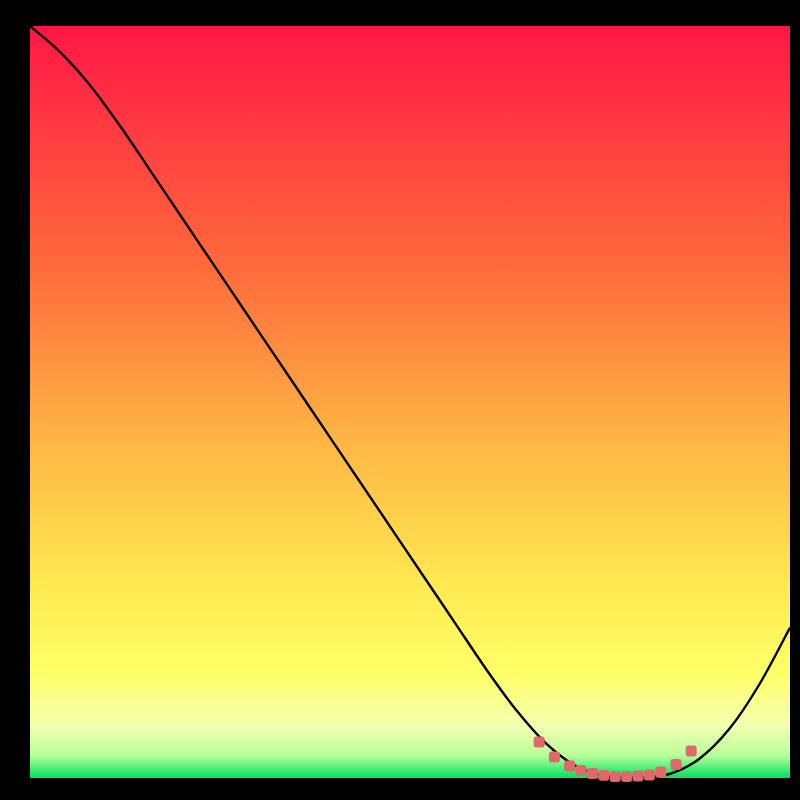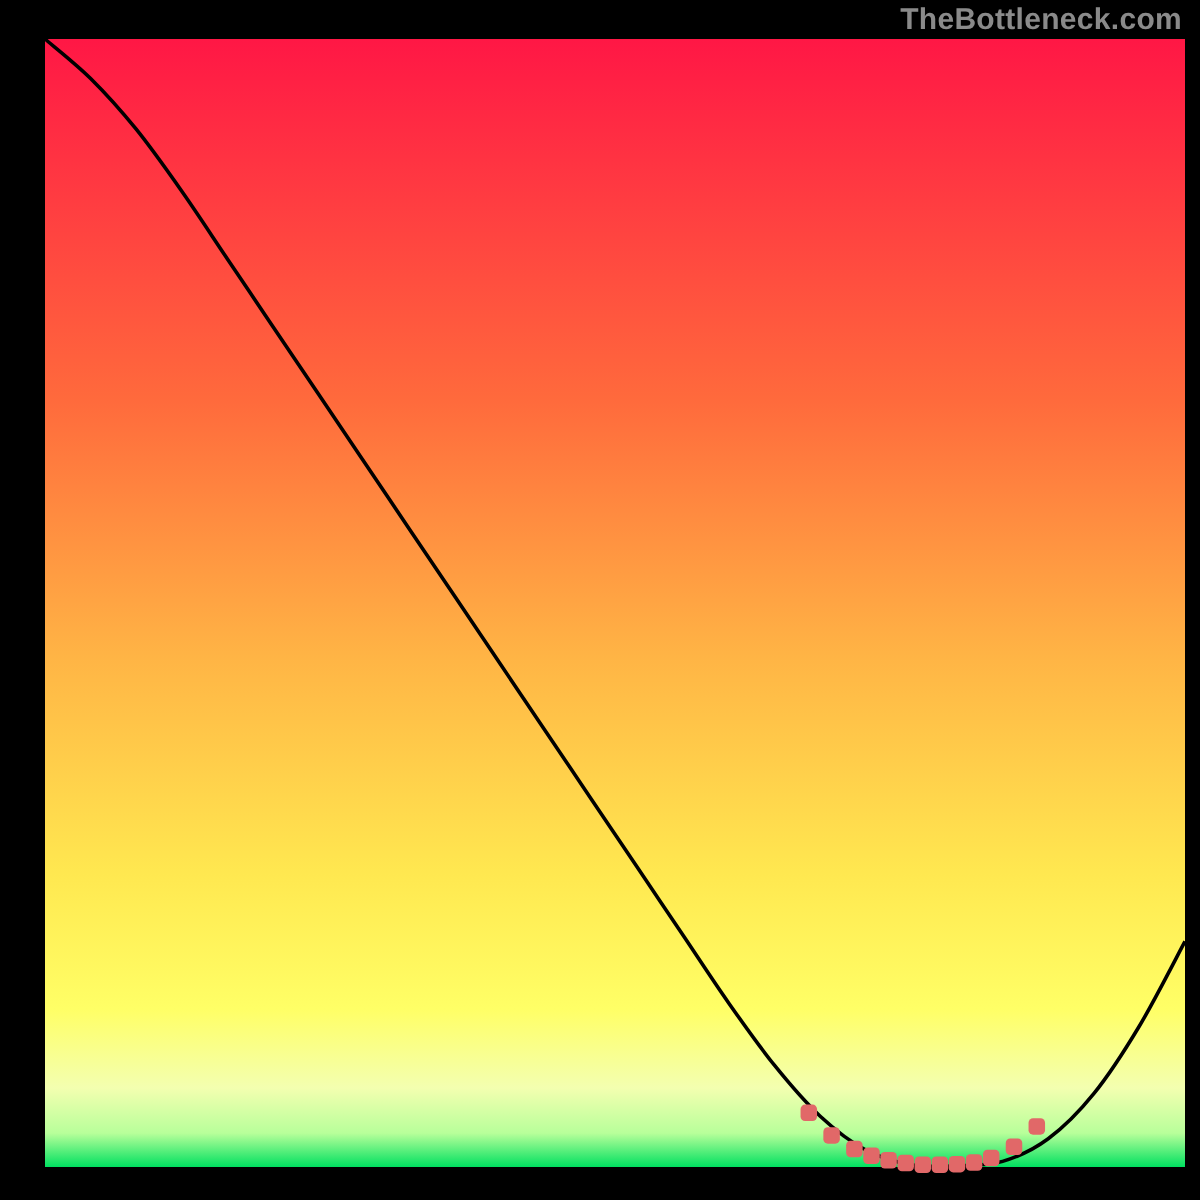--- a/index.html
+++ b/index.html
@@ -66,14 +66,13 @@
         <rect x="609.7" y="770.996" width="11" height="11" rx="3" fill="#e16868"></rect>
         <rect x="621.1" y="770.996" width="11" height="11" rx="3" fill="#e16868"></rect>
         <rect x="632.5" y="770.62" width="11" height="11" rx="3" fill="#e16868"></rect>
         <rect x="643.9" y="769.492" width="11" height="11" rx="3" fill="#e16868"></rect>
         <rect x="655.3" y="766.484" width="11" height="11" rx="3" fill="#e16868"></rect>
         <rect x="670.5" y="758.9639999999999" width="11" height="11" rx="3" fill="#e16868"></rect>
         <rect x="685.7" y="745.428" width="11" height="11" rx="3" fill="#e16868"></rect>
       </g>
   </svg>
 
-  <div class="watermark">TheBottleneck.com</div>
 </div>
 
 </body></html>

